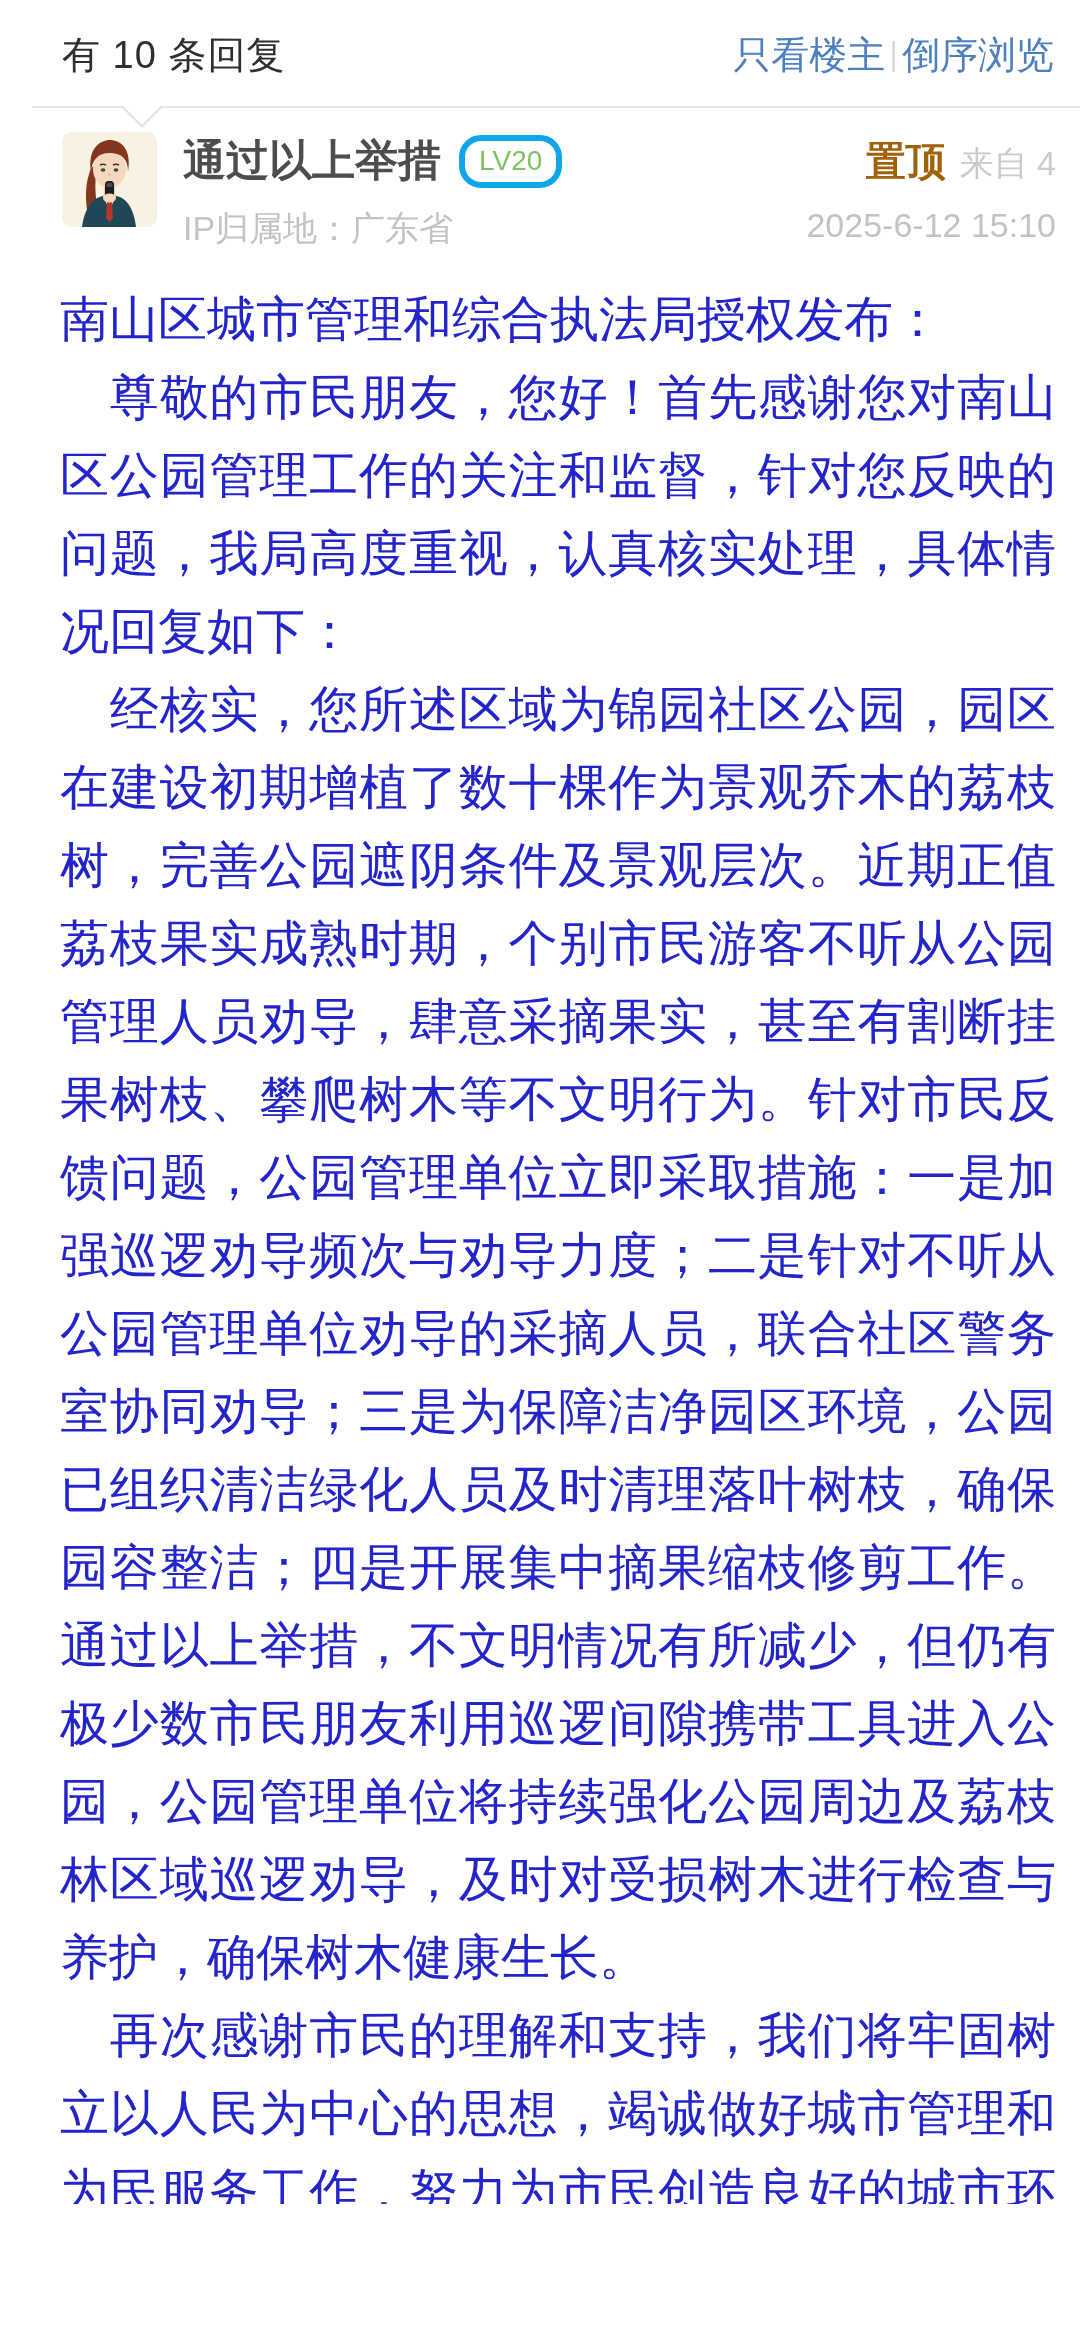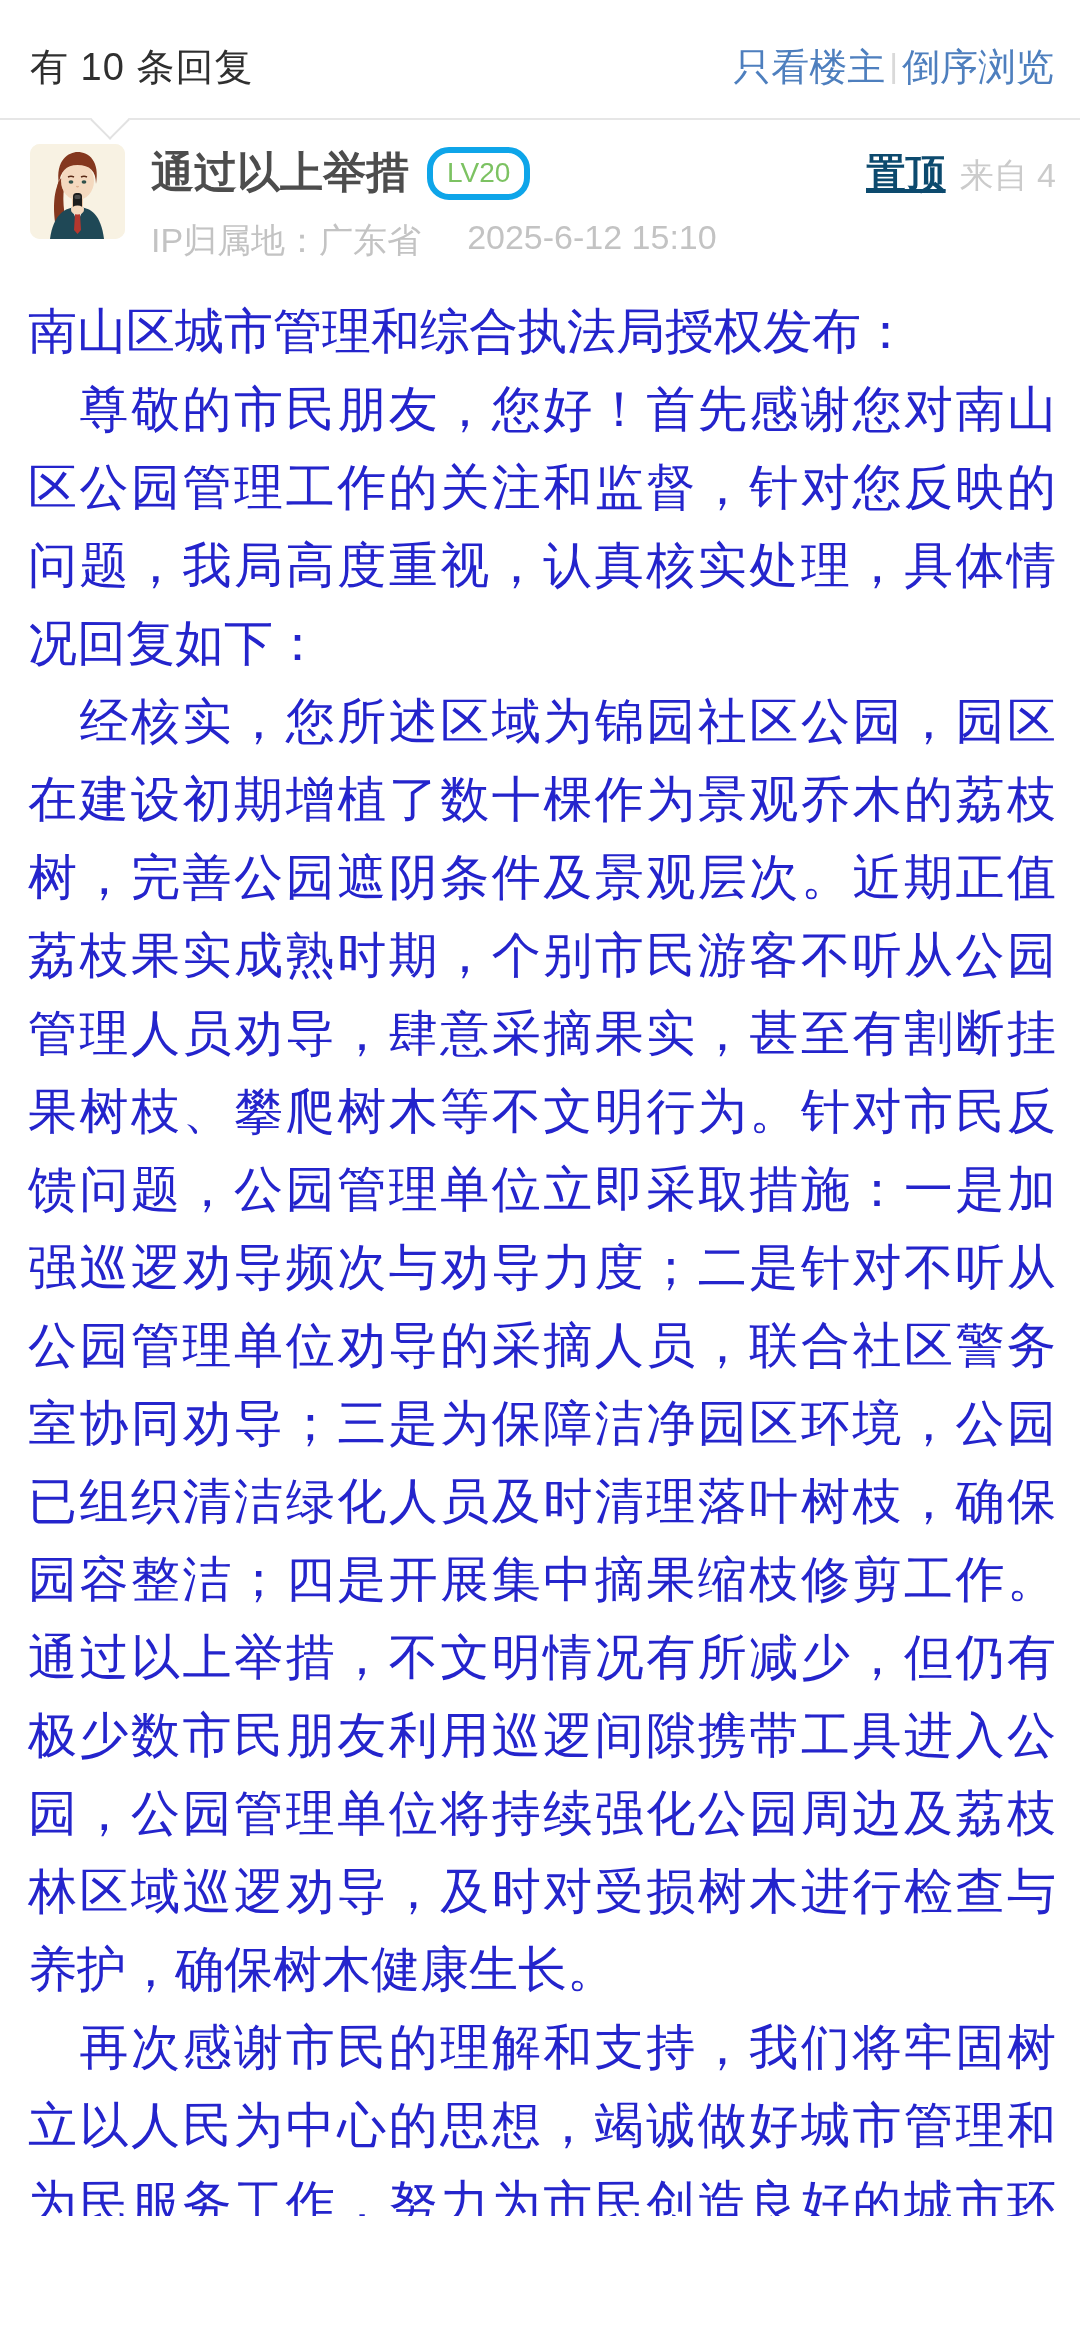--- a/index.html
+++ b/index.html
@@ -2,23 +2,24 @@
 <html><head>
 <meta charset="utf-8">
 <style>
   * { margin: 0; padding: 0; box-sizing: border-box; }
   html, body { background: #ffffff; }
   body { font-family: "Liberation Sans", "DejaVu Sans", sans-serif; }
   .page {
     position: relative;
     width: 1080px;
     height: 2200px;
-    margin: 16px auto;
+    margin: 4px auto;
     background: #ffffff;
     overflow: hidden;
+    padding-left: 32px;
   }
 
   
   .topbar {
     position: relative;
     height: 104px;
     display: flex;
     align-items: center;
     padding: 0 26px 0 30px;
     background: #ffffff;
@@ -96,35 +97,35 @@
   .author-row-right {
     margin-left: auto;
     display: flex;
     align-items: baseline;
     gap: 14px;
     overflow: hidden;
   }
   .pinned-badge {
     font-size: 40px;
     font-weight: 700;
-    color: #0c4a6e;
-    text-decoration: underline;
+    color: #a16207;
   }
   .from-label {
     font-size: 34px;
     color: #cbcbcb;
     white-space: nowrap;
   }
   .meta-row {
     margin-top: 16px;
     display: flex;
     gap: 46px;
     font-size: 34px;
     color: #c3c3c3;
     white-space: nowrap;
+    justify-content: space-between;
   }
 
   
   .post-content {
     margin: 28px 24px 0 28px;
     font-size: 49px;
     line-height: 78px;
     color: #2424cc;
     text-align: justify;
   }

